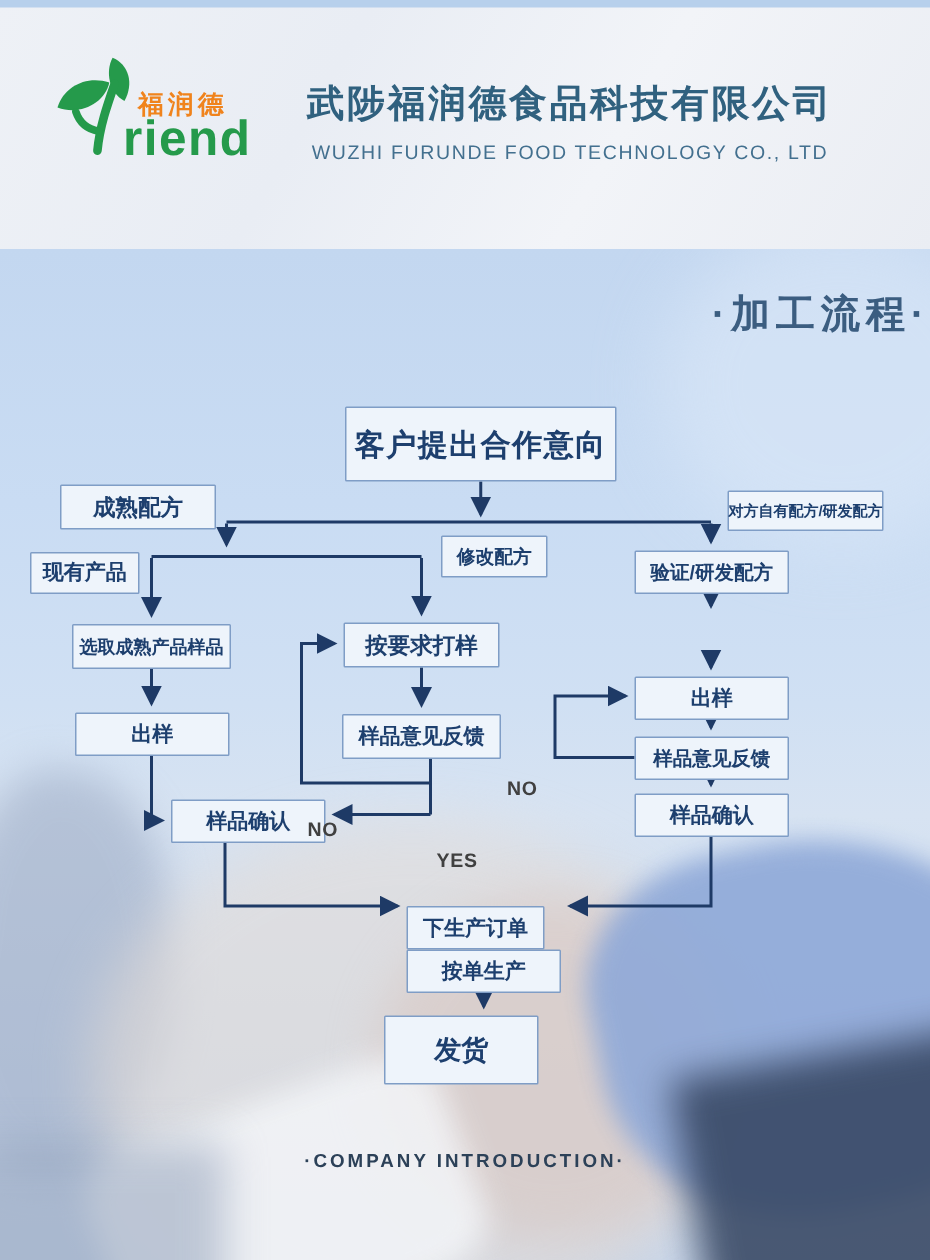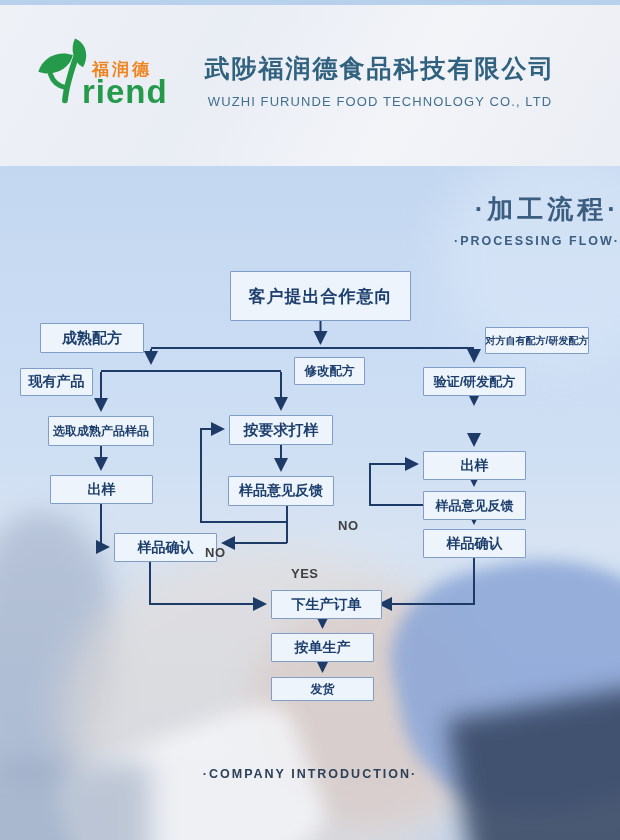--- a/index.html
+++ b/index.html
@@ -80,21 +80,20 @@
     </div>
     <div id="company">
       <div class="company-cn">武陟福润德食品科技有限公司</div>
       <div class="company-en">WUZHI FURUNDE FOOD TECHNOLOGY CO., LTD</div>
     </div>
   </div>
   <div id="topstrip"></div>
 
   <div id="flow-title" class="sec-title">
     <div class="sec-cn">·加工流程·</div>
-    <div class="sec-en">·PROCESSING FLOW·</div>
   </div>
 
   <svg id="connectors" width="620" height="840" viewBox="0 0 620 840">
     <defs>
       <marker id="ah" markerWidth="8" markerHeight="8" refX="6" refY="3.5" orient="auto">
         <path d="M0,0 L7,3.5 L0,7 Z" fill="#1e3a66"></path>
       </marker>
     </defs>
     <g stroke="#1e3a66" stroke-width="2" fill="none">
       <path d="M320.5 321 L320.5 343" marker-end="url(#ah)"></path>
@@ -115,37 +114,37 @@
       <path d="M474 480 L474 485" marker-end="url(#ah)"></path>
       <path d="M474 520 L474 523" marker-end="url(#ah)"></path>
       <path d="M423 505 L370 505 L370 464 L417 464" marker-end="url(#ah)"></path>
       <path d="M150 562 L150 604 L265 604" marker-end="url(#ah)"></path>
       <path d="M474 558 L474 604 L380 604" marker-end="url(#ah)"></path>
       <path d="M322.5 619 L322.5 627" marker-end="url(#ah)"></path>
       <path d="M322.5 662 L322.5 671" marker-end="url(#ah)"></path>
     </g>
   </svg>
 
-  <div class="node" style="left:230px;top:271px;width:181px;height:50px;font-size:17px;letter-spacing:1px;">客户提出合作意向</div>
+  <div class="node" style="left:230px;top:271px;width:181px;height:50px;font-size:20px;letter-spacing:1px;">客户提出合作意向</div>
   <div class="node" style="left:40px;top:323px;width:104px;height:30px;font-size:15px;">成熟配方</div>
   <div class="node" style="left:20px;top:368px;width:73px;height:28px;font-size:14px;">现有产品</div>
   <div class="node" style="left:48px;top:416px;width:106px;height:30px;font-size:12px;">选取成熟产品样品</div>
   <div class="node" style="left:50px;top:475px;width:103px;height:29px;font-size:14px;">出样</div>
   <div class="node" style="left:114px;top:533px;width:103px;height:29px;font-size:14px;">样品确认</div>
   <div class="node" style="left:294px;top:357px;width:71px;height:28px;font-size:12.5px;">修改配方</div>
   <div class="node" style="left:229px;top:415px;width:104px;height:30px;font-size:15px;">按要求打样</div>
   <div class="node" style="left:228px;top:476px;width:106px;height:30px;font-size:14px;">样品意见反馈</div>
   <div class="node" style="left:485px;top:327px;width:104px;height:27px;font-size:10px;">对方自有配方/研发配方</div>
   <div class="node" style="left:423px;top:367px;width:103px;height:29px;font-size:13px;">验证/研发配方</div>
   <div class="node" style="left:423px;top:451px;width:103px;height:29px;font-size:14px;">出样</div>
   <div class="node" style="left:423px;top:491px;width:103px;height:29px;font-size:13px;">样品意见反馈</div>
   <div class="node" style="left:423px;top:529px;width:103px;height:29px;font-size:14px;">样品确认</div>
-  <div class="node" style="left:271px;top:590px;width:111px;height:29px;font-size:14px;">下生产订单</div>
+  <div class="node" style="left:271px;top:604px;width:92px;height:29px;font-size:14px;">下生产订单</div>
   <div class="node" style="left:271px;top:633px;width:103px;height:29px;font-size:14px;text-align:right;">按单生产</div>
-  <div class="node" style="left:271px;top:677px;width:103px;height:24px;font-size:12px;">发货</div>
+  <div class="node" style="left:256px;top:677px;width:103px;height:46px;font-size:18px;">发货</div>
 
   <div class="edge-label" style="left:205px;top:505px;">NO</div>
   <div class="edge-label" style="left:291px;top:526px;">YES</div>
   <div class="edge-label" style="left:338px;top:478px;">NO</div>
 
   <div id="company-title" class="sec-title">
     <div class="sec-en">·COMPANY INTRODUCTION·</div>
   </div>
 
 </div>

